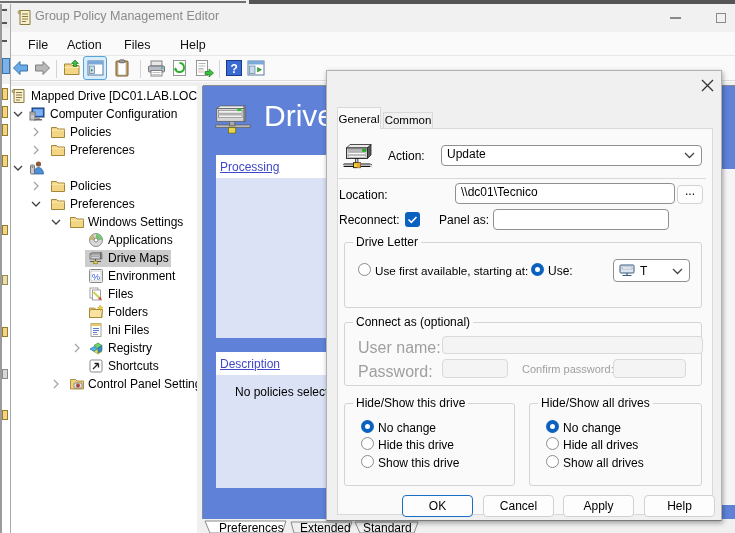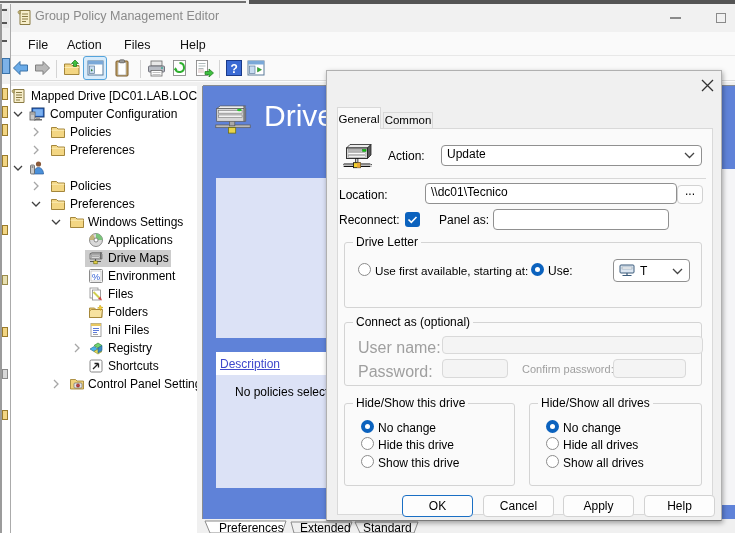--- a/index.html
+++ b/index.html
@@ -323,20 +323,23 @@
       <rect x="18" y="16" width="6" height="7" fill="#a8a8a8" stroke="#5a5a5a" stroke-width="0.8"></rect>
       <path d="M4 4 l4 -3 h28 l-2 3 z" fill="#efefef" stroke="#5a5a5a" stroke-width="0.8"></path>
       <path d="M34 1 l2 3 v14 h-2 z" fill="#9e9e9e" stroke="#5a5a5a" stroke-width="0.8"></path>
       <rect x="4" y="4" width="30" height="14" fill="#d6d6d6" stroke="#5a5a5a" stroke-width="0.8"></rect>
       <rect x="6" y="6" width="26" height="3" fill="#f2f2f2" stroke="#6a6a6a" stroke-width="0.6"></rect>
       <rect x="6" y="11" width="26" height="3" fill="#f2f2f2" stroke="#6a6a6a" stroke-width="0.6"></rect>
       <ellipse cx="29" cy="5.5" rx="2.5" ry="1.5" fill="#27c427"></ellipse>
       <rect x="17" y="25" width="8" height="6" fill="#e8d44d" stroke="#6a6a00" stroke-width="0.8"></rect>
     </svg>
     <div class="abs" id="bigtitle">Drive Maps</div>
+    <div class="abs panelhead" style="top:69px">
+        <span class="gplink">Processing</span>
+      </div>
     <div class="abs panelbody" style="top:92px;height:160px"></div>
     <div class="abs panelhead" style="top:266px">
         <span class="gplink">Description</span>
       </div>
     <div class="abs panelbody" style="top:289px;height:113px">
         <div style="position:absolute;left:19px;top:10px;white-space:nowrap">No policies selected</div>
       </div>
   </div>
 
   <div class="abs" id="bottombar"></div>
@@ -372,21 +375,21 @@
       <path d="M14 20.7 h3.5 v5 h-3.5 z" fill="#e8a83a"></path>
     </svg>
     <div class="lbl" style="left:61px;top:78px">Action:</div>
     <div class="input" style="left:114px;top:74px;width:261px;height:21px">Update</div>
     <svg class="abs" style="left:357px;top:81px" width="11" height="7" viewBox="0 0 11 7">
         <path d="M1 1 L5.5 5.5 L10 1" fill="none" stroke="#444" stroke-width="1.3"></path>
       </svg>
     <div class="abs" style="left:11px;top:107px;width:368px;height:1px;background:#d8d8d8"></div>
 
     <div class="lbl" style="left:12px;top:117px">Location:</div>
-    <div class="input" style="left:98px;top:112px;width:252px;height:21px">\\dc01\Tecnico</div>
+    <div class="input" style="left:128px;top:112px;width:220px;height:21px">\\dc01\Tecnico</div>
     <div class="btn" style="left:350px;top:114px;width:26px;height:19px;line-height:11px">...</div>
 
     <div class="lbl" style="left:12px;top:142px">Reconnect:</div>
     <div class="abs" style="left:78px;top:141px;width:15px;height:15px;background:#0b62be;border-radius:3px">
       <svg width="15" height="15" viewBox="0 0 15 15">
           <path d="M3.5 7.5 L6.3 10.3 L11.5 5" fill="none" stroke="#fff" stroke-width="1.6"></path>
         </svg>
     </div>
     <div class="lbl" style="left:112px;top:142px">Panel as:</div>
     <div class="input" style="left:166px;top:138px;width:176px;height:21px"></div>

